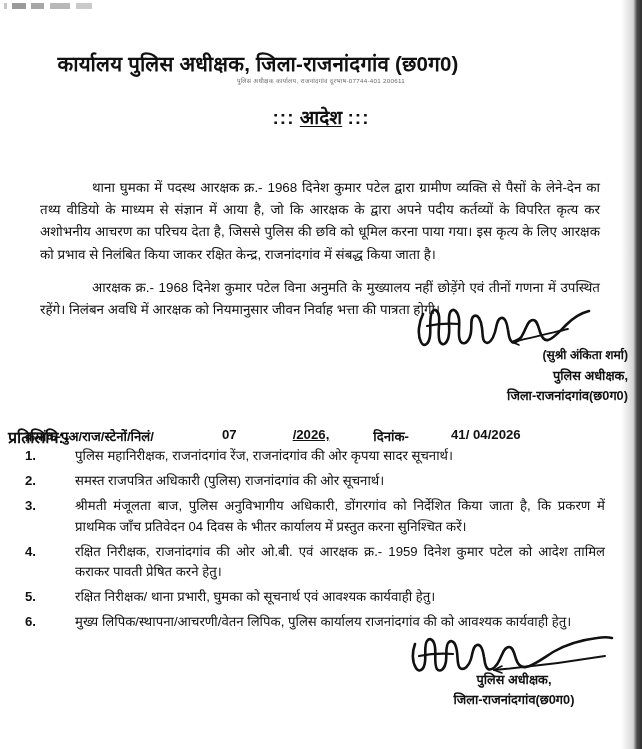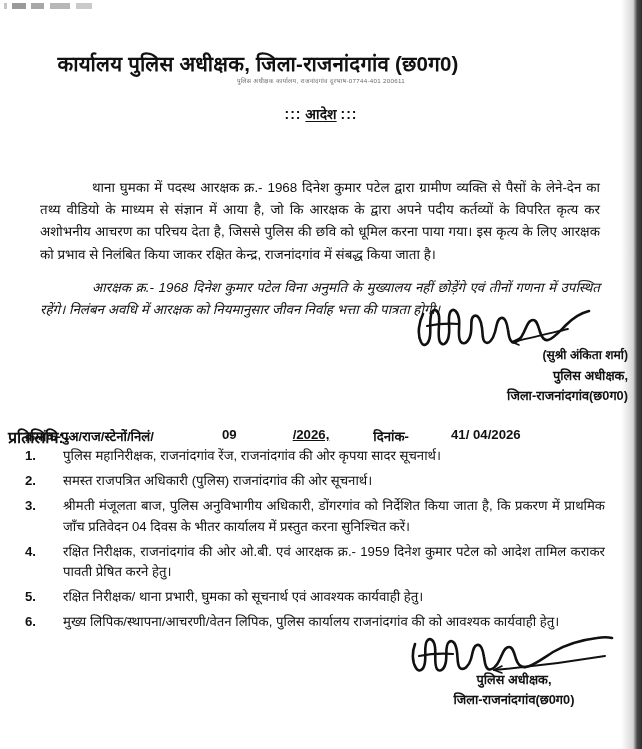--- a/index.html
+++ b/index.html
@@ -61,21 +61,21 @@
     font-size: 6.2px;
     color: #6a6a6a;
     filter: blur(0.55px);
     letter-spacing: 0.3px;
     white-space: nowrap;
   }
   .order-heading {
     position: absolute;
     top: 104px; left: 0; width: 642px;
     text-align: center;
-    font-size: 14px;
+    font-size: 19px;
     font-weight: 600;
   }
   .order-heading .word {
     text-decoration: underline;
     text-underline-offset: 2px;
   }
   .order-heading .dots { letter-spacing: 1px; }
 
   
   .body-block {
@@ -85,21 +85,21 @@
     margin-top: 33px;
   }
   .para {
     font-size: 13.4px;
     line-height: 22.2px;
     text-align: justify;
     text-justify: inter-word;
     margin: 0;
     text-indent: 52px;
   }
-  .para + .para { margin-top: 11px; font-style: italic; }
+  .para + .para { margin-top: 11px; }
 
   
   .sig-block-1 {
     position: absolute;
     top: 306px; left: 398px;
     width: 230px;
     text-align: right;
   }
   .sig-mark {
     position: relative;
@@ -164,20 +164,21 @@
   }
   .copy-num {
     width: 38px;
     flex: 0 0 38px;
     font-weight: 700;
   }
   .copy-text {
     flex: 1 1 auto;
     text-align: justify;
     text-justify: inter-word;
+    margin-left: 12px;
   }
 
   
   .sig-block-2 {
     position: absolute;
     top: 634px; left: 398px;
     width: 232px;
     text-align: center;
   }
   .sig-mark-2 {
@@ -238,21 +239,21 @@
         <path d="M99 36 L107 32 M99 36 L106 39" stroke="#111" stroke-width="1.6" stroke-linecap="round"></path>
       </svg>
     </div>
     <div class="sig-name">(सुश्री अंकिता शर्मा)</div>
     <div class="sig-role">पुलिस अधीक्षक,</div>
     <div class="sig-place">जिला-राजनांदगांव(छ0ग0)</div>
   </div>
 
   <div class="ref-line">
     <span class="ref-prefix">क्रमांक-पुअ/राज/स्टेनों/निलं/</span>
-    <span class="ref-number">09</span>
+    <span class="ref-number">07</span>
     <span class="ref-year">/2026,</span>
     <span class="ref-datelabel">दिनांक-</span>
     <span class="ref-datevalue">41/ 04/2026</span>
   </div>
 
   <div class="copies-label">प्रतिलिपि:-</div>
 
   <div class="copies-list">
     <div class="copy-item">
       <span class="copy-num">1.</span>

